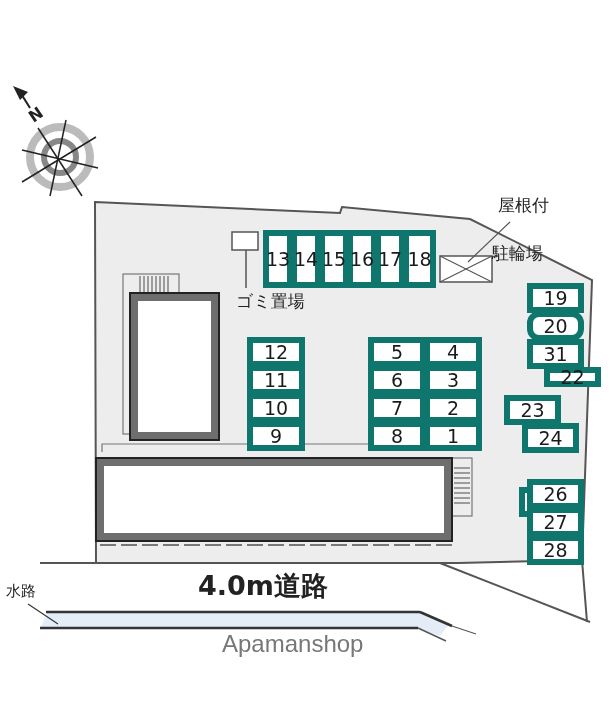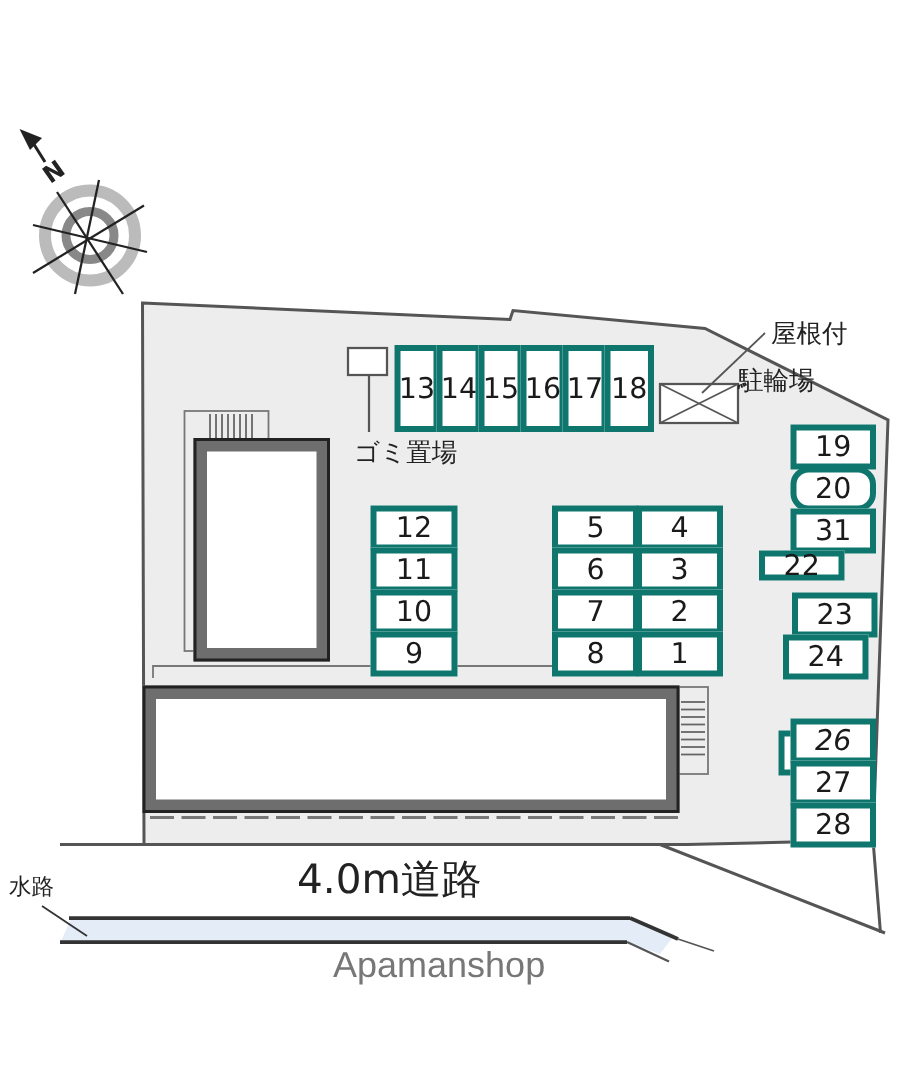--- a/index.html
+++ b/index.html
@@ -1,23 +1,23 @@
 <!DOCTYPE html>
 <html><head>
 <meta charset="utf-8">
 <style>
   html, body { margin:0; padding:0; background:#ffffff; }
   body { width:612px; height:720px; position:relative; overflow:hidden;
          font-family:"DejaVu Sans","Liberation Sans",sans-serif; color:#222; }
   svg.base { position:absolute; left:0; top:0; }
-  .slot { position:absolute; border:4px solid #0f766e; background:#fff; box-sizing:border-box;
+  .slot { position:absolute; border:6px solid #0f766e; background:#fff; box-sizing:border-box;
           display:flex; align-items:center; justify-content:center;
           font-family:"DejaVu Sans","Liberation Sans",sans-serif; font-size:19px; color:#1a1a1a; }
   .label { position:absolute; font-size:17px; color:#222; white-space:nowrap; }
-  .road-label { position:absolute; font-size:27px; color:#222; white-space:nowrap; }
+  .road-label { position:absolute; font-size:27px; color:#222; white-space:nowrap;font-weight:bold; }
   .brand { position:absolute; font-family:"Liberation Sans","DejaVu Sans",sans-serif; font-size:24px; color:#777; }
   .bldg { position:absolute; box-sizing:border-box; background:#fff; border:9px solid #6e6e6e;
           outline:2px solid #222; outline-offset:-2px; }
 </style>
 </head>
 <body>
 
 <svg class="base" width="612" height="720">
 
   <polygon points="95,202 340,213 342,207 470,219 592,280 582,560 458,563 460,563 96,563" fill="#ededed" stroke="#555" stroke-width="2"></polygon>
@@ -112,27 +112,27 @@
   <div class="slot" style="left:424px;top:337px;width:58px;height:30px;">4</div>
   <div class="slot" style="left:424px;top:365px;width:58px;height:30px;">3</div>
   <div class="slot" style="left:424px;top:393px;width:58px;height:30px;">2</div>
   <div class="slot" style="left:424px;top:421px;width:58px;height:30px;">1</div>
 </div>
 
 <div>
   <div class="slot" style="left:527px;top:283px;width:57px;height:30px;">19</div>
   <div class="slot" style="left:527px;top:311px;width:57px;height:30px;border-radius:12px;">20</div>
   <div class="slot" style="left:527px;top:339px;width:57px;height:30px;">31</div>
-  <div class="slot" style="left:506px;top:367px;width:57px;height:20px;">22</div>
-  <div class="slot" style="left:528px;top:395px;width:57px;height:30px;">23</div>
+  <div class="slot" style="left:544px;top:367px;width:57px;height:20px;">22</div>
+  <div class="slot" style="left:504px;top:395px;width:57px;height:30px;">23</div>
   <div class="slot" style="left:522px;top:423px;width:57px;height:30px;">24</div>
   <div class="slot" style="left:519px;top:451px;width:57px;height:30px;margin-top:36px;">25</div>
-  <div class="slot" style="left:527px;top:479px;width:57px;height:30px;font-style:italic;">26</div>
+  <div class="slot" style="left:527px;top:479px;width:57px;height:30px;">26</div>
   <div class="slot" style="left:527px;top:507px;width:57px;height:30px;">27</div>
   <div class="slot" style="left:527px;top:535px;width:57px;height:30px;">28</div>
 </div>
 
 <div class="label" style="left:236px;top:290px;">ゴミ置場</div>
-<div class="label" style="left:514px;top:194px;margin-top:17px;">屋根付</div>
+<div class="label" style="left:498px;top:194px;">屋根付</div>
 <div class="label" style="left:492px;top:214px;margin-top:28px;">駐輪場</div>
 <div class="road-label" style="left:198px;top:568px;">4.0m道路</div>
 <div class="label" style="left:6px;top:582px;font-size:15px;">水路</div>
 <div class="brand" style="left:222px;top:630px;">Apamanshop</div>
 
 </body></html>

